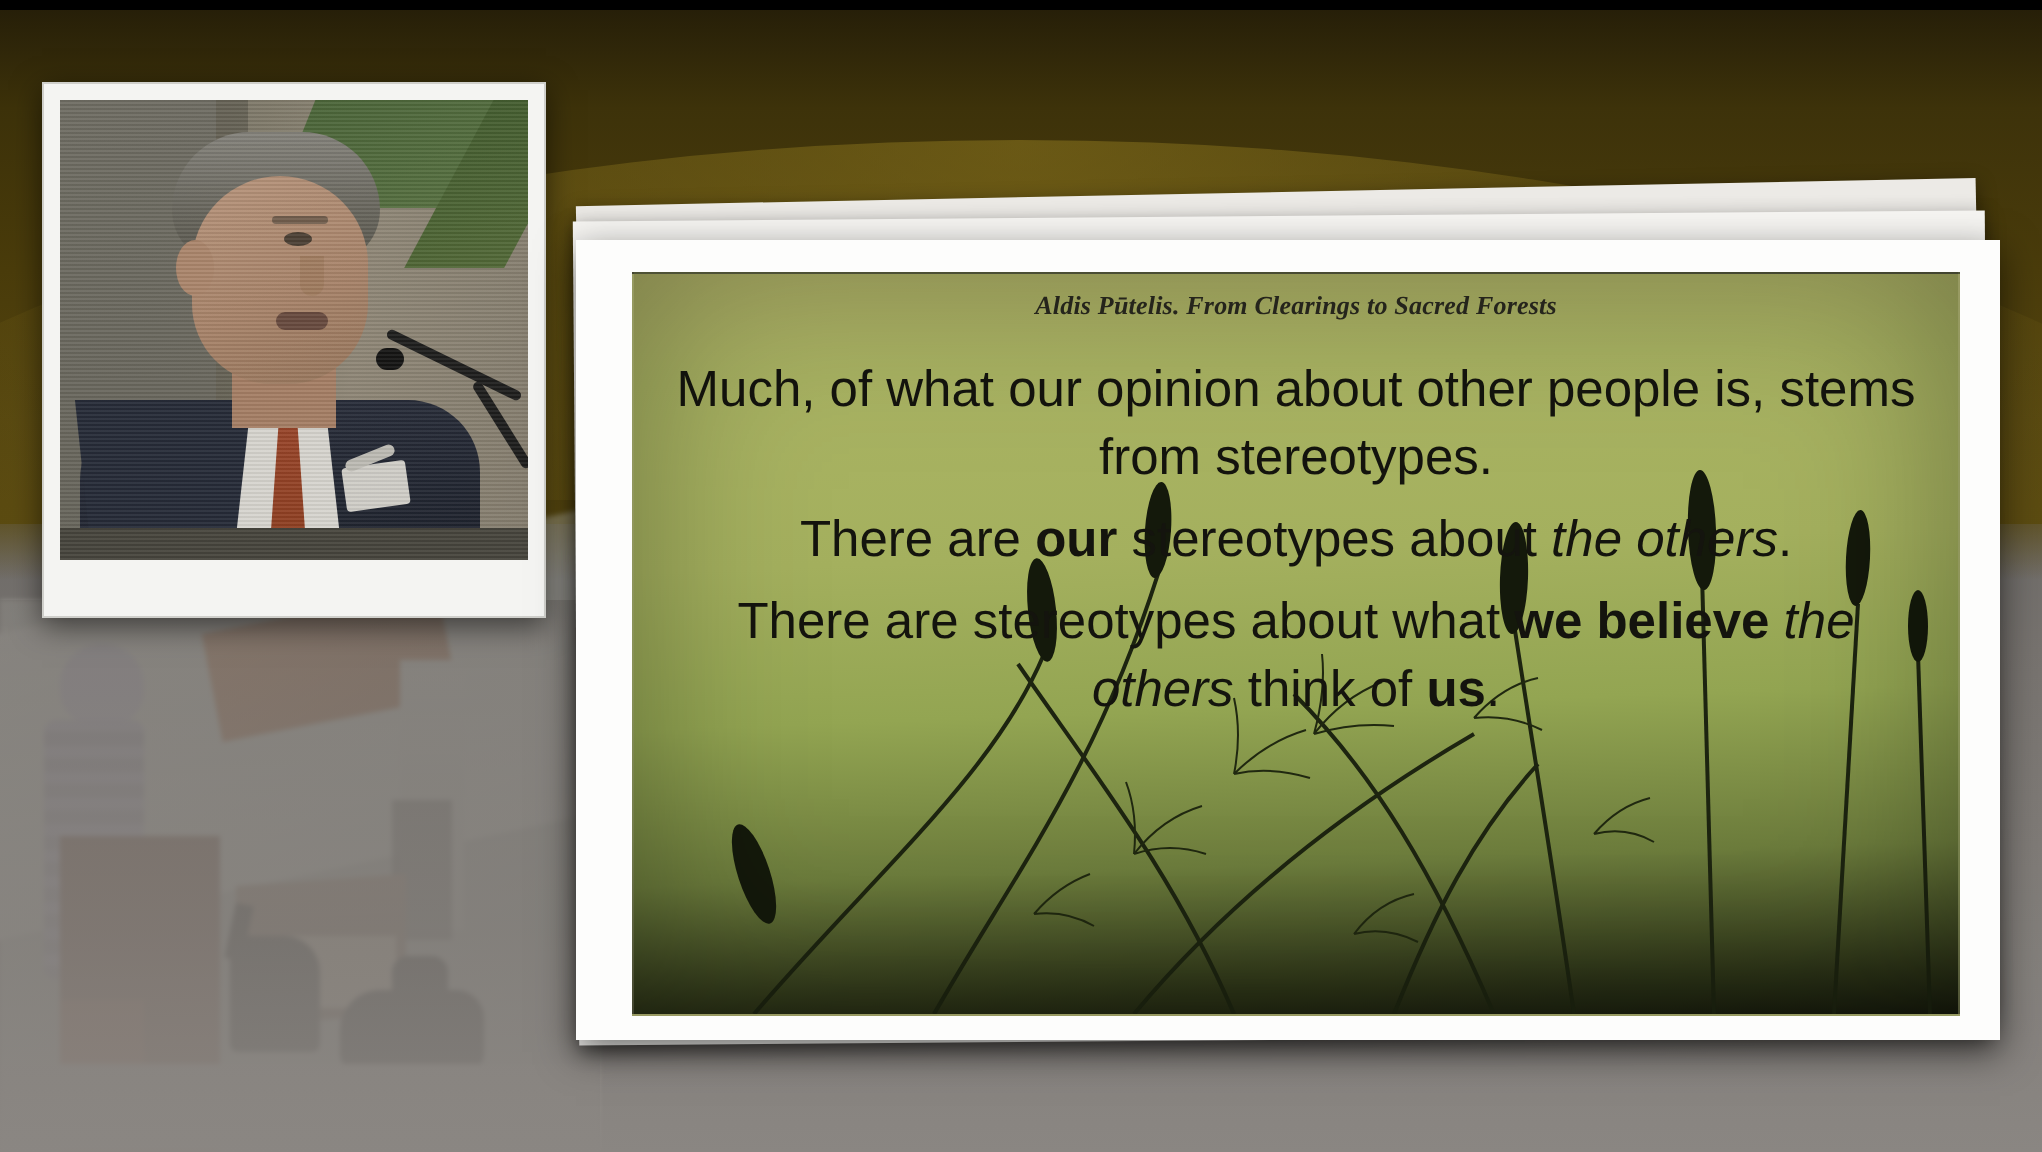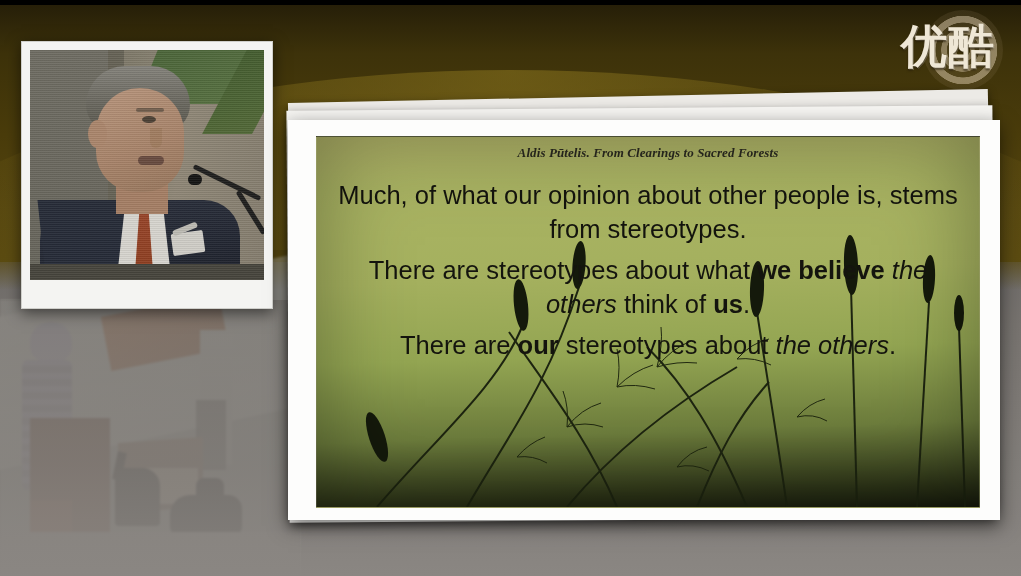--- a/index.html
+++ b/index.html
@@ -159,24 +159,20 @@
     <div class="g-cart"></div>
     <div class="g-cart2"></div>
     <div class="g-cat1"></div>
     <div class="g-cat1t"></div>
     <div class="g-cat2"></div>
     <div class="g-cat2h"></div>
     <div class="g-floor"></div>
   </div>
   <div class="ghost-veil"></div>
 
-  <div class="watermark">
-    <div class="wm-rings"></div>
-    <div class="wm-text">优酷</div>
-  </div>
 
   <div class="polaroid">
     <div class="polaroid-inner">
       <div class="cam-wall"></div>
       <div class="cam-wallL"></div>
       <div class="cam-pillar"></div>
       <div class="cam-green"></div>
       <div class="cam-green2"></div>
       <div class="cam-suit"></div>
       <div class="cam-suitL"></div>
@@ -238,22 +234,22 @@
           <path d="M480 280 q 12 -14 28 -18 M480 280 q 16 -4 30 4"></path>
           <path d="M200 320 q 12 -14 28 -20 M200 320 q 16 -2 30 6"></path>
           <path d="M360 330 q 12 -16 30 -20 M360 330 q 16 -4 32 4"></path>
         </g>
       </svg>
 
       <div class="slide-head">Aldis Pūtelis. From Clearings to Sacred Forests</div>
 
       <div class="slide-body">
         <p><span>Much, of what our opinion about other people is, stems from stereotypes.</span></p>
+        <p><span>There are </span><b>our</b><span> stereotypes about </span><i>the others</i><span>.</span></p>
         <p><span>There are stereotypes about what </span><b>we believe</b><span> </span><i>the others</i><span> think of </span><b>us</b><span>.</span></p>
-        <p><span>There are </span><b>our</b><span> stereotypes about </span><i>the others</i><span>.</span></p>
       </div>
 
       <div class="vignette"></div>
     </div>
   </div>
 
   <div class="topbar"></div>
 </div>
 
 </body></html>

